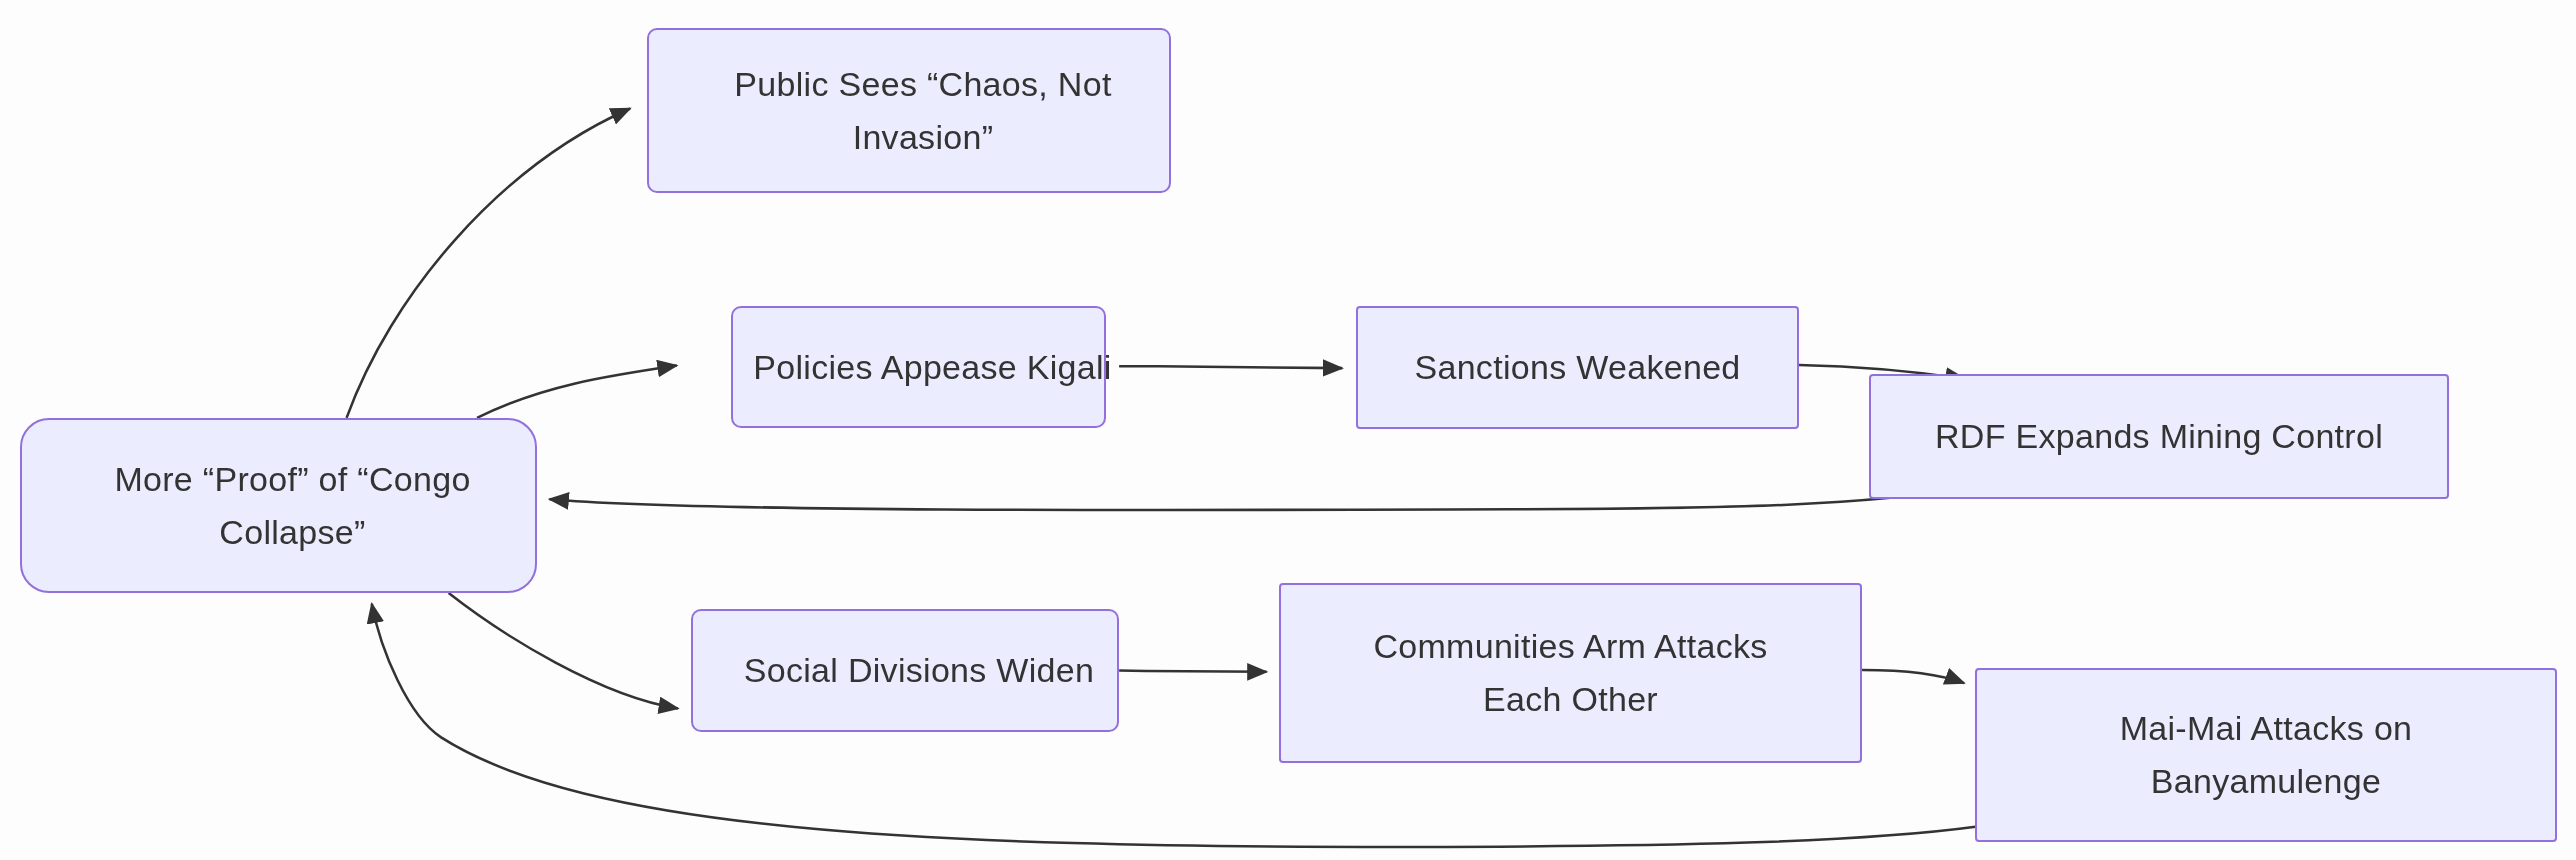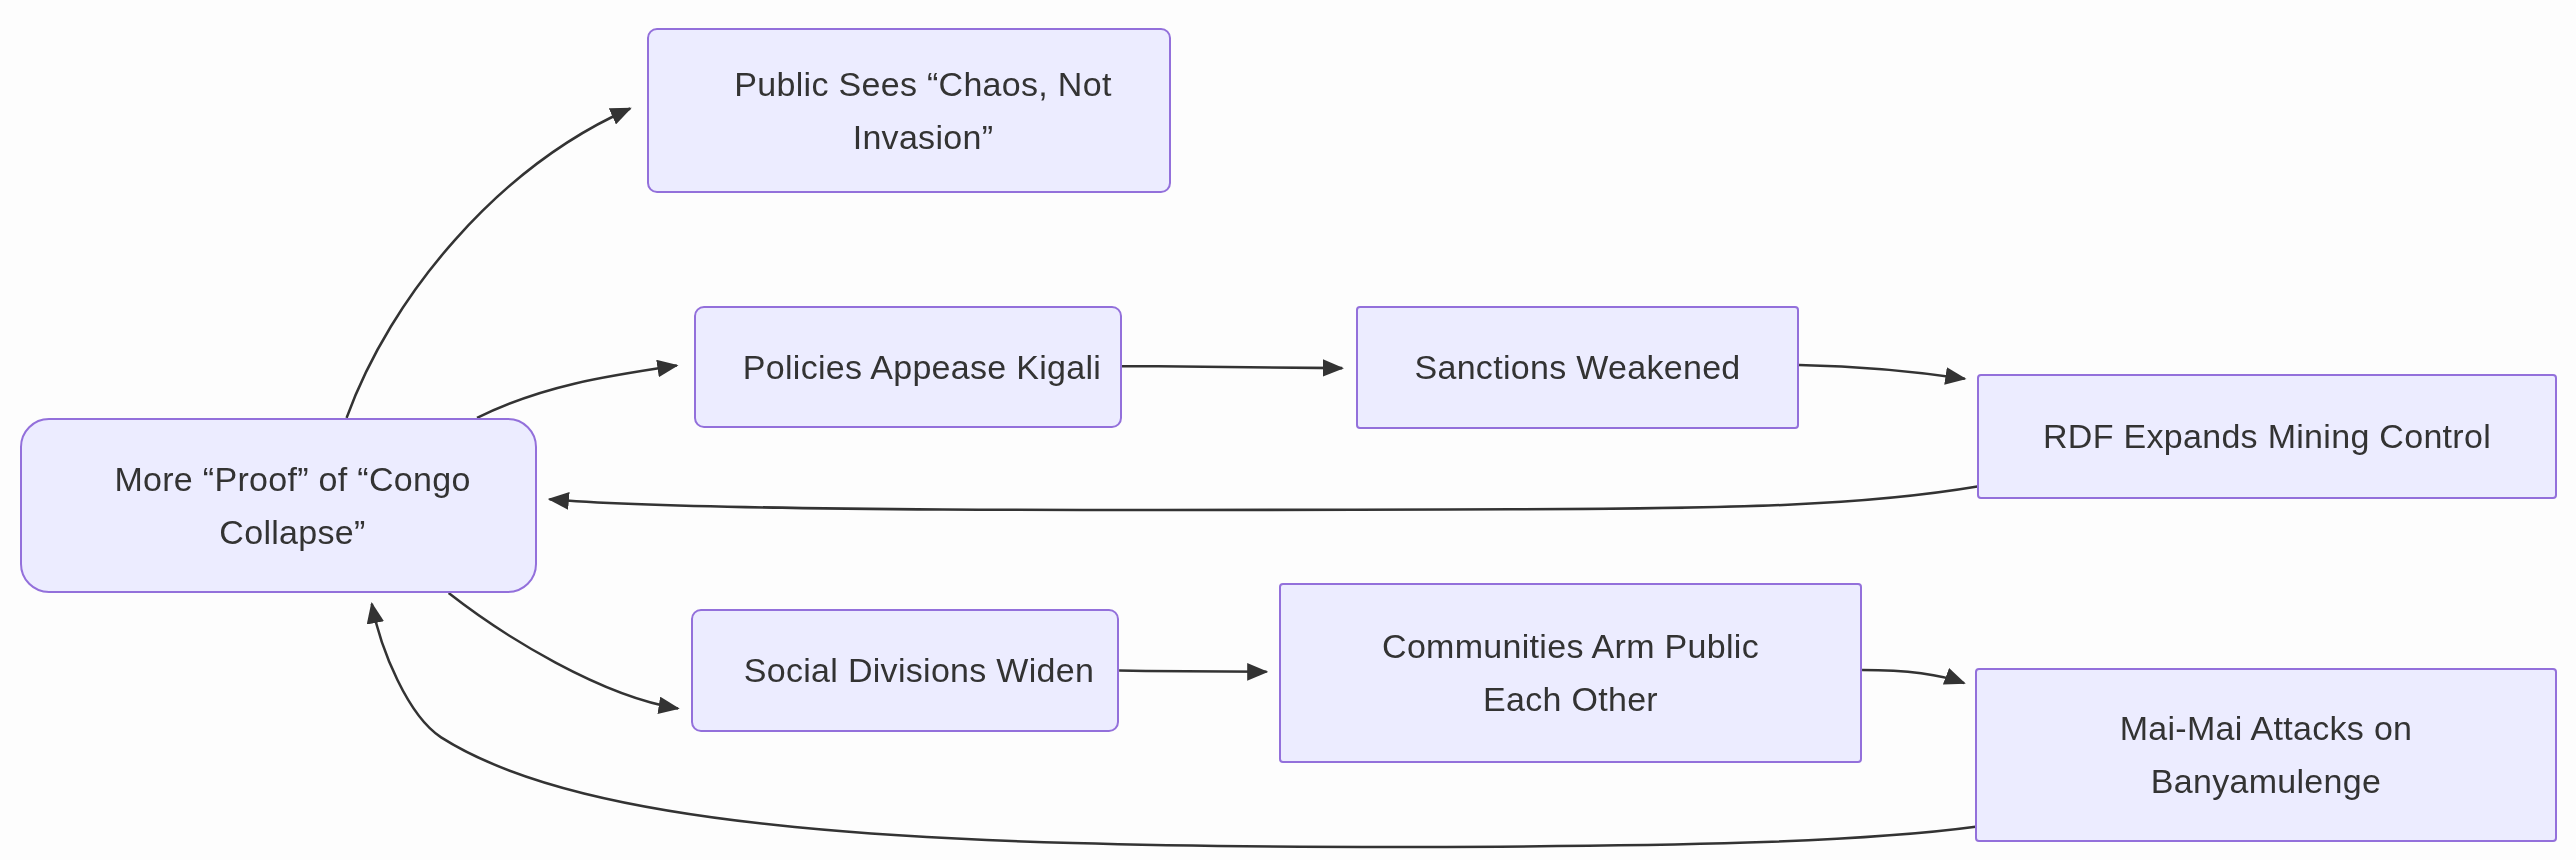--- a/index.html
+++ b/index.html
@@ -32,23 +32,23 @@
   }
   .node .line {
     line-height: 53px;
     white-space: nowrap;
   }
   .rounded { border-radius: 10px; padding-left: 28px; }
   .rect    { border-radius: 4px; }
 
   .n-more-proof  { left: 20px;   top: 418px;  width: 517px; height: 175px; border-radius: 29px; }
   .n-public-sees { left: 647px; top: 28px;   width: 524px; height: 165px; }
-  .n-policies    { left: 694px; top: 306px;  width: 428px; height: 122px; }
+  .n-policies    { left: 731px; top: 306px;  width: 375px; height: 122px; }
   .n-sanctions   { left: 1356px; top: 306px;  width: 443px; height: 123px; }
-  .n-rdf         { left: 1977px; top: 374px;  width: 580px; height: 125px; }
+  .n-rdf         { left: 1869px; top: 374px;  width: 580px; height: 125px; }
   .n-social      { left: 691px; top: 609px;  width: 428px; height: 123px; }
   .n-communities { left: 1279px; top: 583px;  width: 583px; height: 180px; }
   .n-maimai      { left: 1975px; top: 668px; width: 582px; height: 174px; }
 
   .edge {
     fill: none;
     stroke: #333333;
     stroke-width: 4px;
   }
 </style>
@@ -103,21 +103,21 @@
 
   <div class="node rect n-rdf">
     <div class="line">RDF Expands Mining Control</div>
   </div>
 
   <div class="node rounded n-social">
     <div class="line">Social Divisions Widen</div>
   </div>
 
   <div class="node rect n-communities">
-    <div class="line">Communities Arm Public</div>
+    <div class="line">Communities Arm Attacks</div>
     <div class="line">Each Other</div>
   </div>
 
   <div class="node rect n-maimai">
     <div class="line">Mai-Mai Attacks on</div>
     <div class="line">Banyamulenge</div>
   </div>
 
 </div>
 

